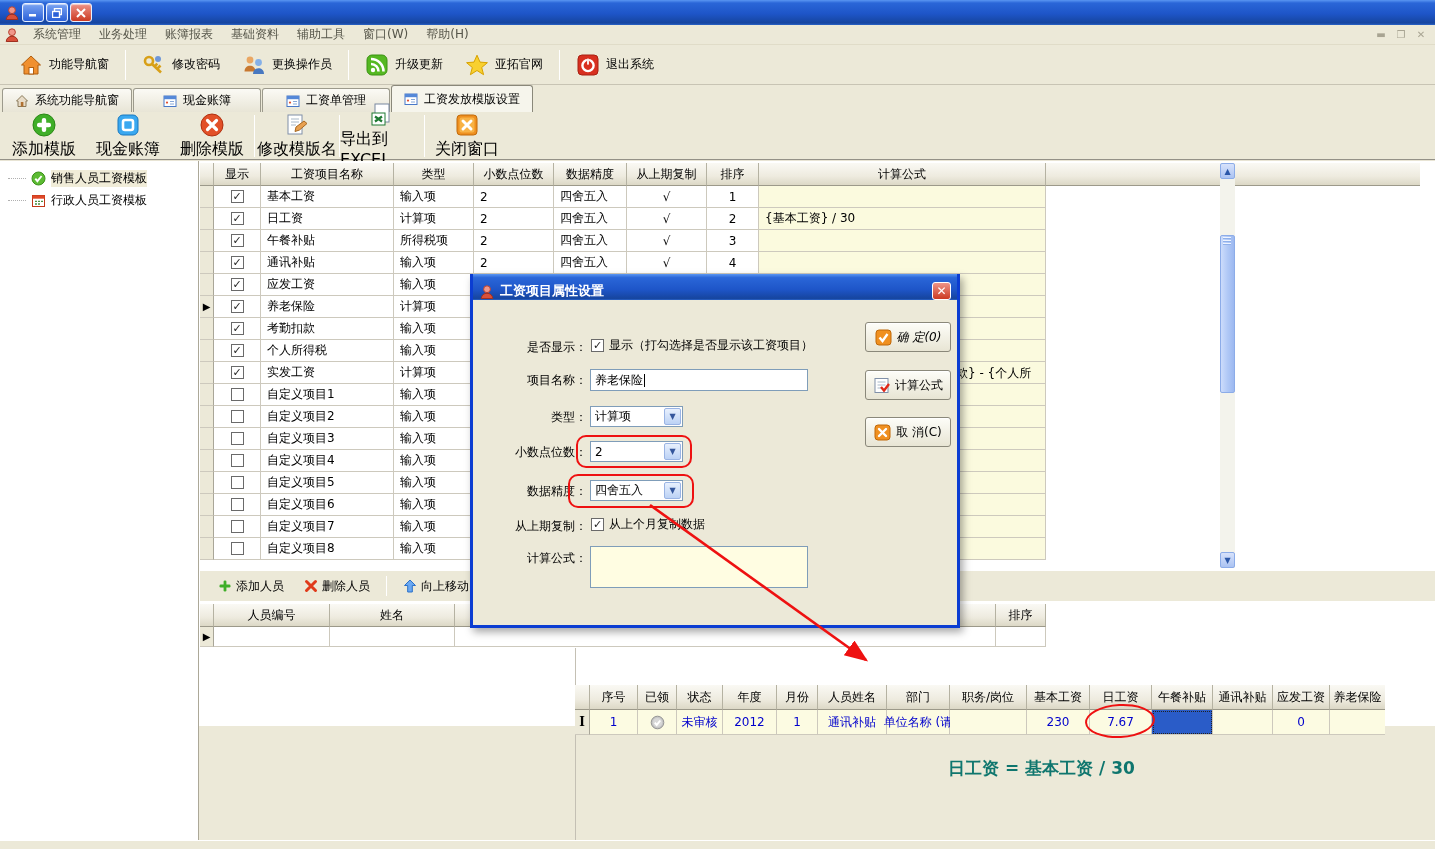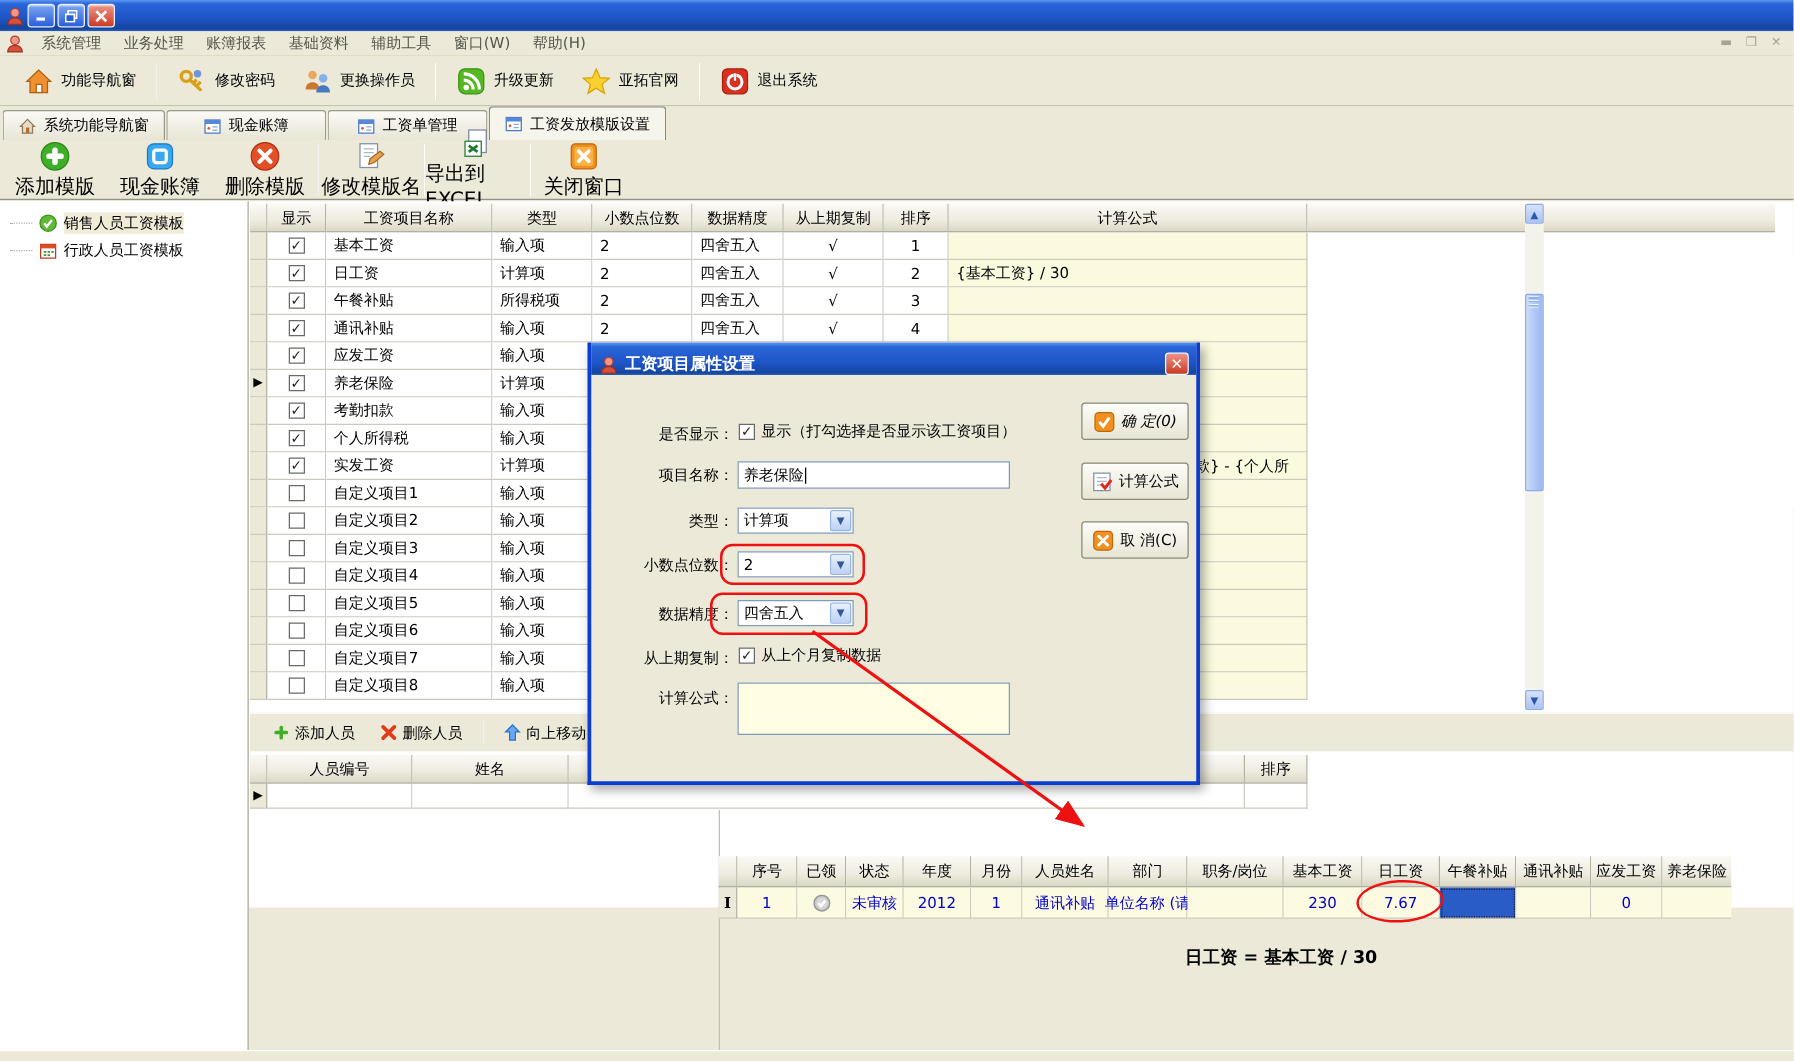--- a/index.html
+++ b/index.html
@@ -86,21 +86,21 @@
 .txt-input{position:absolute;left:117px;width:218px;height:22px;border:1px solid #7f9db9;background:#fff;padding:0 4px;font-size:12px;font-family:"DejaVu Sans",sans-serif;display:flex;align-items:center}
 .combo{position:absolute;left:117px;width:93px;height:21px;border:1px solid #7f9db9;background:#fff;display:flex;align-items:center}
 .combo .val{flex:1;padding-left:4px;white-space:nowrap;overflow:hidden}
 .combo .drop{width:17px;height:17px;margin:1px;background:linear-gradient(180deg,#e8f0fd,#bcd2f5);border:1px solid #9ab4e4;border-radius:2px;display:flex;align-items:center;justify-content:center;font-size:8px;color:#34569c}
 .formula-box{position:absolute;left:117px;top:246px;width:218px;height:42px;border:1px solid #7f9db9;background:#fffde2}
 .dlg-btn{position:absolute;left:392px;width:86px;height:30px;border:1px solid #8a887a;border-radius:3px;background:linear-gradient(180deg,#fdfdf8,#e8e5d4);box-shadow:inset 0 1px 0 #fff;display:flex;align-items:center;justify-content:center;gap:5px;white-space:nowrap}
 
 .overlay{position:absolute;left:0;top:0;z-index:60;pointer-events:none}
 .red-rect{position:absolute;border:2px solid #ee1111;border-radius:10px}
 .red-ellipse{position:absolute;left:1085px;top:704px;width:70px;height:34px;border:2px solid #ee1111;border-radius:50%;transform:rotate(-3deg)}
-.red-note{position:absolute;left:948px;top:757px;color:#000000;font-size:14px;font-weight:bold;white-space:nowrap}
+.red-note{position:absolute;left:948px;top:757px;color:#0f766e;font-size:17px;font-weight:bold;white-space:nowrap}
 </style>
 </head>
 <body>
 
 <div id="app">
 
   <div class="titlebar">
     <span class="icon" id="title-icon">
         <svg width="16" height="16" viewBox="0 0 16 16">
           <circle cx="8" cy="5.2" r="3.4" fill="#f0978a" stroke="#b8402e"></circle>

